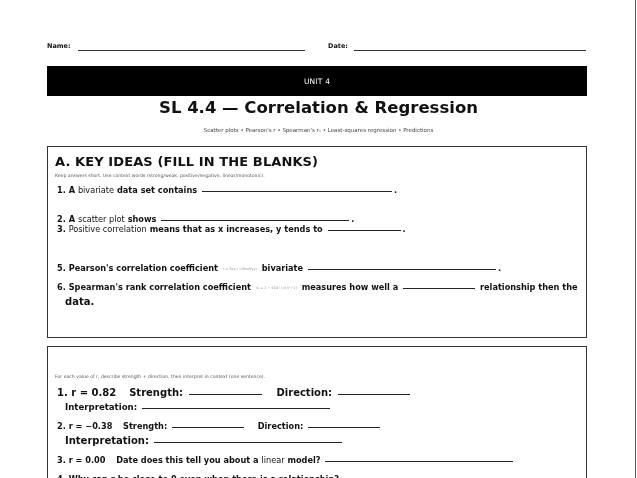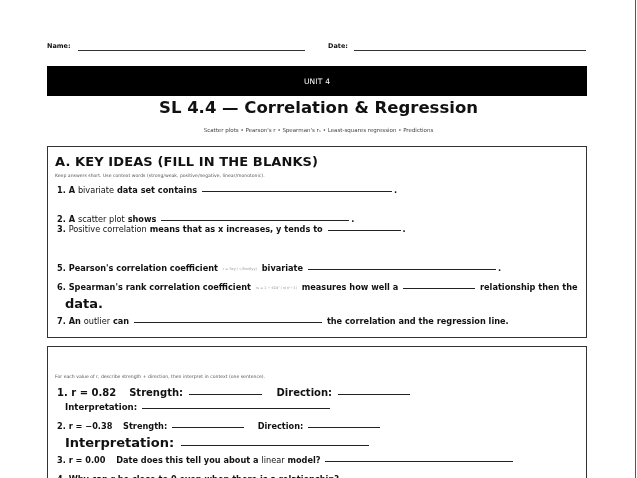--- a/index.html
+++ b/index.html
@@ -22,21 +22,21 @@
   .secA { top: 146px; height: 192px; }
   .secB { top: 346px; height: 140px; }
 
   .sec-title { position: absolute; left: 7px; font-size: 13px; font-weight: bold; color: #111; letter-spacing: 0.1px; }
   .sec-note { position: absolute; left: 7px; font-size: 4.6px; color: #555; }
 
   .item { position: absolute; left: 9px; font-size: 8.2px; font-weight: 600; color: #111; white-space: nowrap; }
   .item b { font-weight: 400; }
   .blank { display: inline-block; height: 1px; background: #222; vertical-align: baseline; margin: 0 2px; position: relative; top: -1px; }
   .formula { display: inline-block; font-size: 3.5px; color: #999; font-weight: normal; margin: 0 2px; vertical-align: middle; }
-  .cont { position: absolute; left: 17px; font-size: 13px; font-weight: 600; }
+  .cont { position: absolute; left: 17px; font-size: 10px; font-weight: 600; }
   .gap { display: inline-block; }
 </style>
 </head>
 <body>
 
 <div class="right-edge"></div>
 
 <div class="header-row">
   <span class="lbl" style="left:0">Name:</span>
   <span class="line" style="left:31px;width:227px"></span>
@@ -88,28 +88,20 @@
   <div class="item" style="top:135px">
     <span>6.</span>
     <span>Spearman's rank correlation coefficient</span>
     <span class="formula">rs = 1 − 6Σd² / n(n²−1)</span>
     <span>measures how well a</span>
     <span class="blank" style="width:72px"></span>
     <span>relationship then the</span>
   </div>
   <div class="cont" style="top:149px">data.</div>
 
-  <div class="item" style="top:169px">
-    <span>7.</span>
-    <span>An</span>
-    <b>outlier</b>
-    <span>can</span>
-    <span class="blank" style="width:188px"></span>
-    <span>the correlation and the regression line.</span>
-  </div>
 </div>
 
 <div class="section secB">
   <div class="sec-note" style="top:27px">For each value of r, describe strength + direction, then interpret in context (one sentence).</div>
 
   <div class="item" style="top:40px;font-size:10px">
     <span>1.</span>
     <span>r = 0.82</span>
     <span class="gap" style="width:6px"></span>
     <span>Strength:</span>

